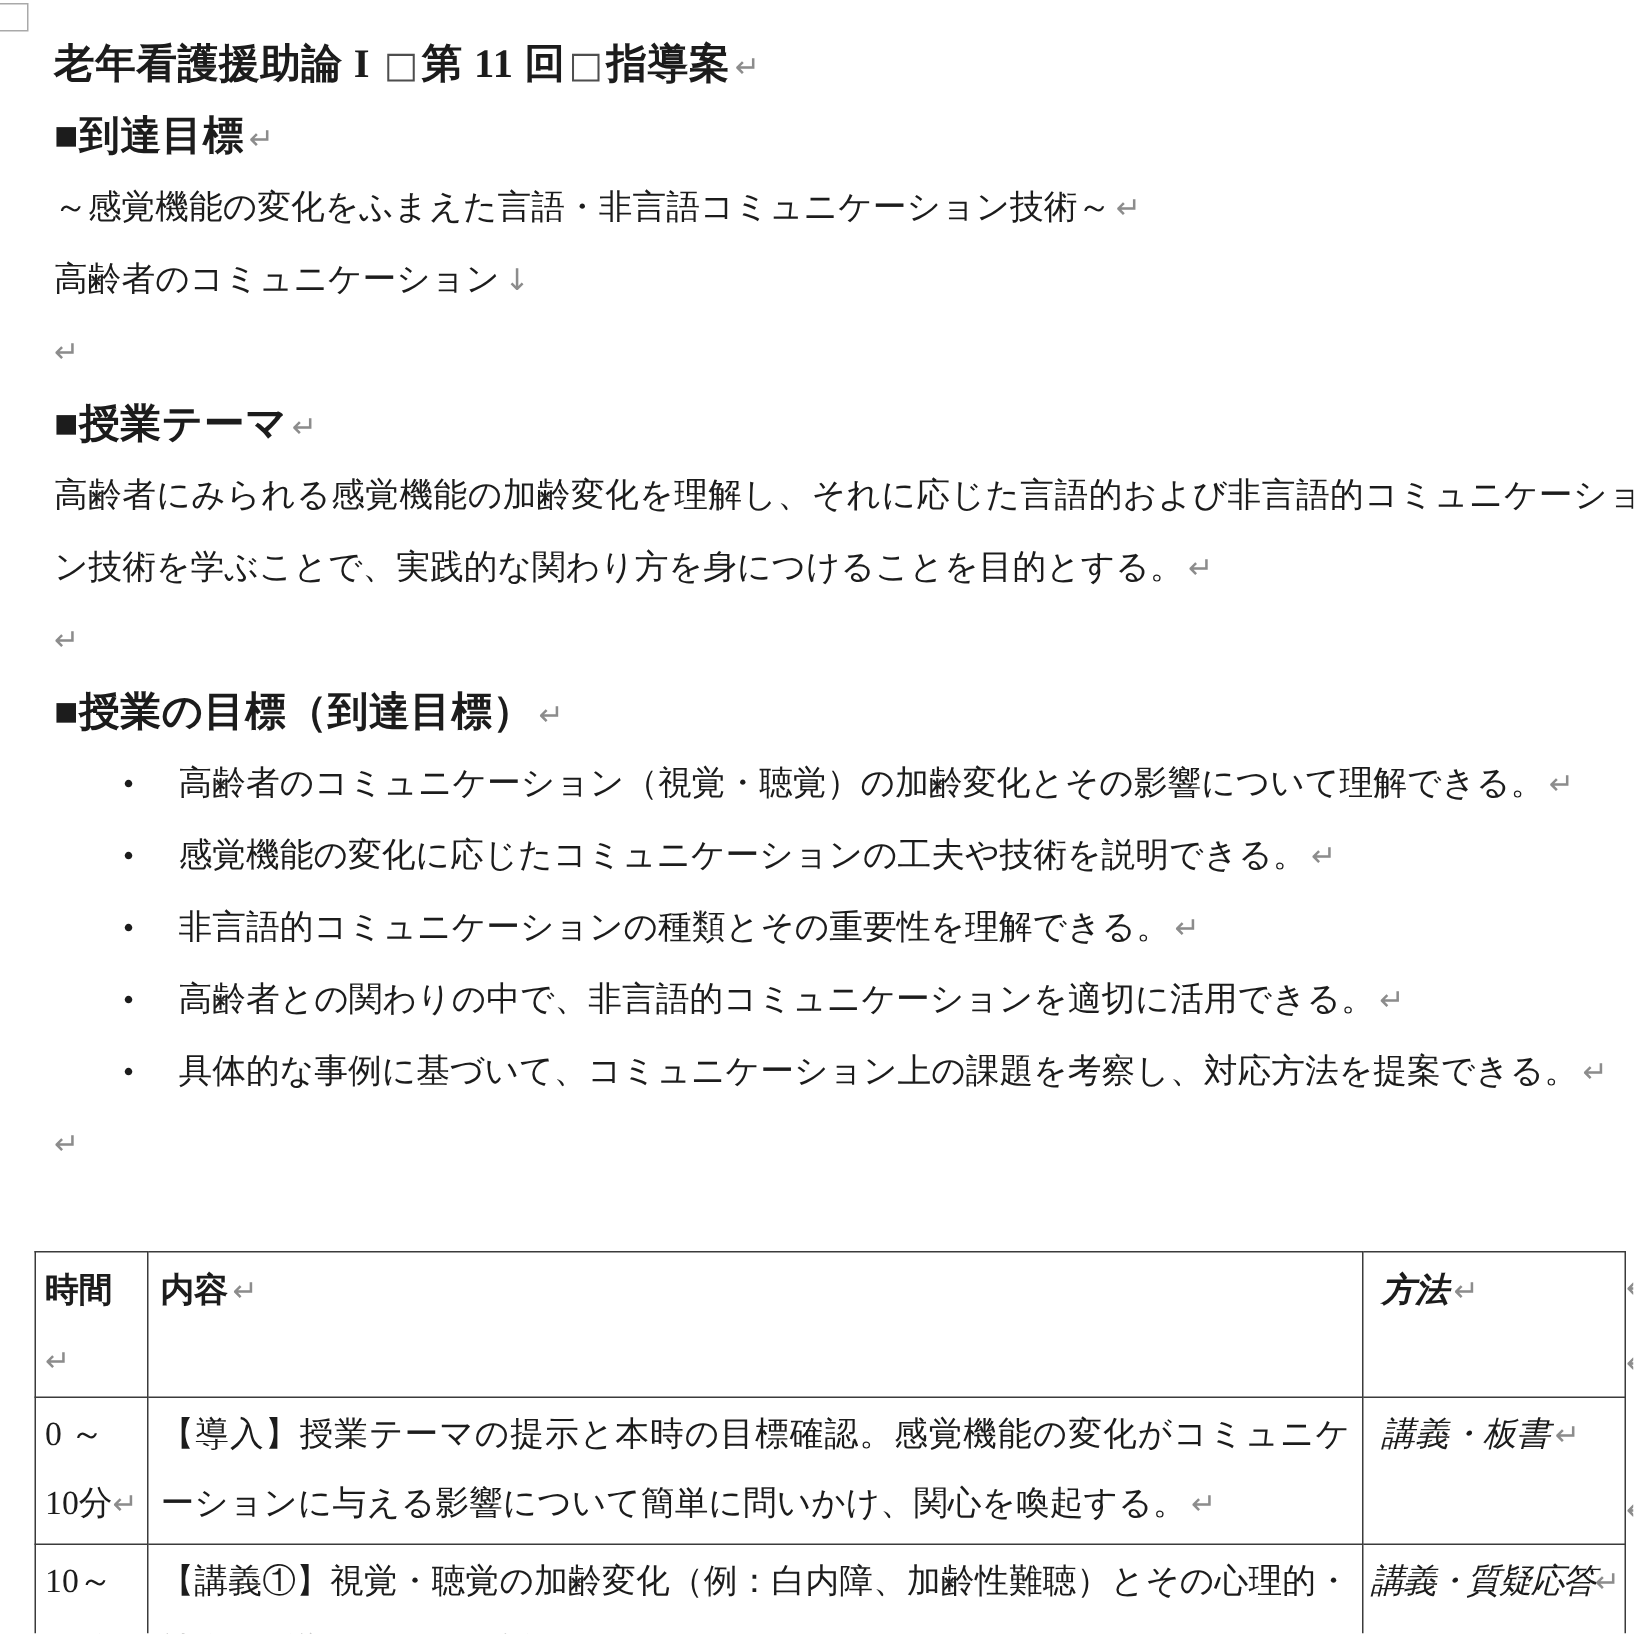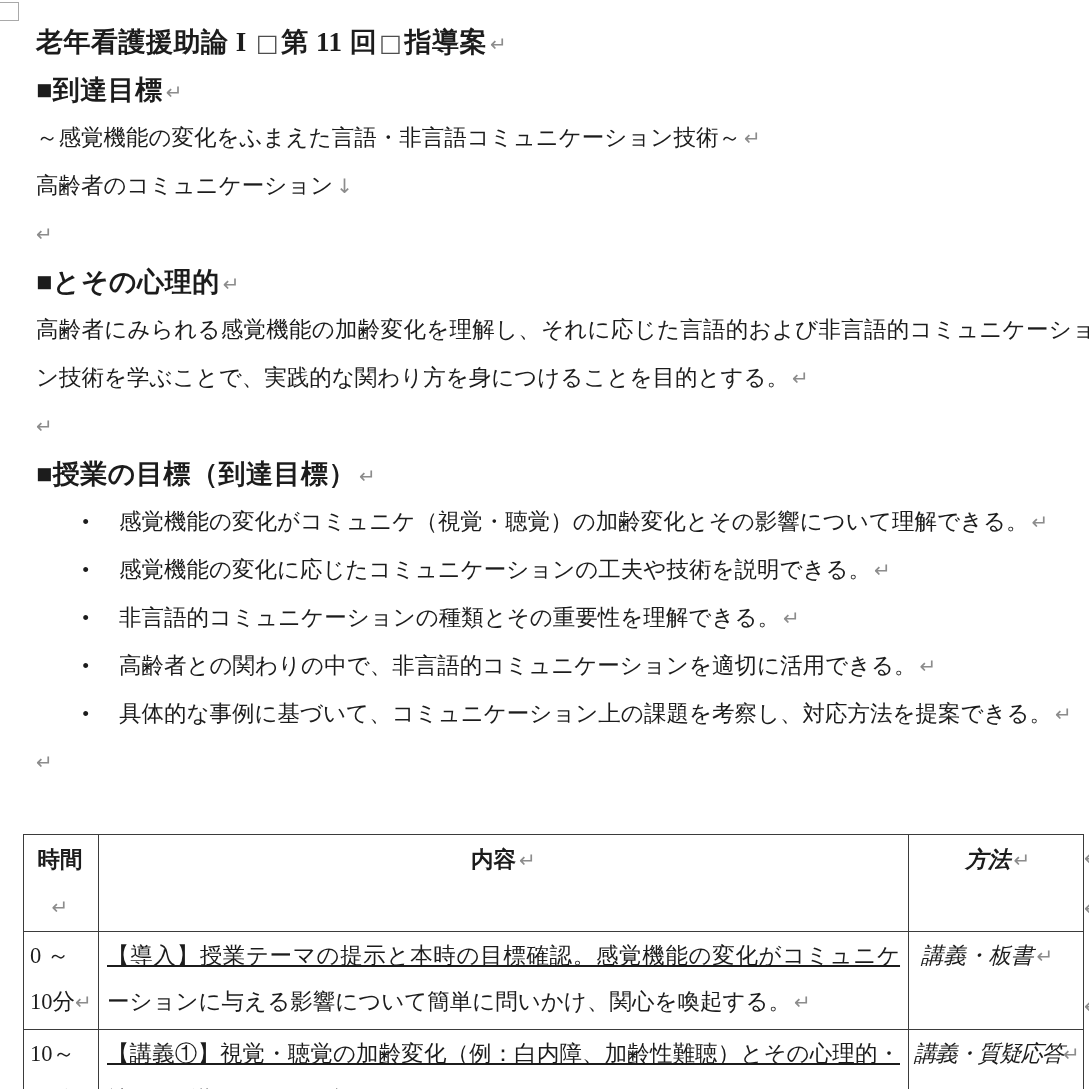--- a/index.html
+++ b/index.html
@@ -33,24 +33,24 @@
     position:absolute;top:834px;left:23px;
     border-collapse:collapse;table-layout:fixed;width:1060px;
   }
   .sched td{
     border:1.5px solid #3b3b3b;
     vertical-align:top;
     padding:1px 8px 0 8px;
     font-size:22.5px;line-height:46px;
     overflow:hidden;
   }
-  .sched tr.hdr td{height:47px;line-height:47px;font-weight:600;text-align:center;}
+  .sched tr.hdr td{height:47px;line-height:47px;font-weight:600;}
   .sched td.method{padding-left:12px;font-style:italic;}
   .cellline{white-space:nowrap;}
-  .jcell{white-space:normal;text-align:justify;text-align-last:justify;text-decoration:underline;}
+  .jcell{white-space:normal;text-align:justify;text-align-last:justify;}
   .tight{letter-spacing:-1.2px;white-space:nowrap;text-align:center;}
   
   .rowmk{position:absolute;left:1084px;font-family:"DejaVu Sans",sans-serif;color:#8c8c8c;font-size:20px;line-height:20px;}
 </style>
 </head>
 <body>
 
 <div class="page">
 
   <div class="cropmark"></div>
@@ -60,31 +60,31 @@
     <div class="ln title"><span>老年看護援助論 I </span><span class="sq">□</span><span>第 11 回</span><span class="sq">□</span><span>指導案</span><span class="mk">↵</span></div>
 
     <div class="ln head"><span>■到達目標</span><span class="mk">↵</span></div>
 
     <div class="ln"><span>～感覚機能の変化をふまえた言語・非言語コミュニケーション技術～</span><span class="mk">↵</span></div>
 
     <div class="ln"><span>高齢者のコミュニケーション</span><span class="mk">↓</span></div>
 
     <div class="ln"><span class="mk" style="margin-left:0">↵</span></div>
 
-    <div class="ln head"><span>■とその心理的</span><span class="mk">↵</span></div>
+    <div class="ln head"><span>■授業テーマ</span><span class="mk">↵</span></div>
 
     <div class="ln jfull"><span>高齢者にみられる感覚機能の加齢変化を理解し、それに応じた言語的および非言語的コミュニケーショ</span></div>
 
     <div class="ln"><span>ン技術を学ぶことで、実践的な関わり方を身につけることを目的とする。</span><span class="mk">↵</span></div>
 
     <div class="ln"><span class="mk" style="margin-left:0">↵</span></div>
 
     <div class="ln head"><span>■授業の目標（到達目標）</span><span class="mk">↵</span></div>
 
-    <div class="ln bullet-line"><span class="bullet">•</span><span>感覚機能の変化がコミュニケ（視覚・聴覚）の加齢変化とその影響について理解できる。</span><span class="mk">↵</span></div>
+    <div class="ln bullet-line"><span class="bullet">•</span><span>高齢者のコミュニケーション（視覚・聴覚）の加齢変化とその影響について理解できる。</span><span class="mk">↵</span></div>
 
     <div class="ln bullet-line"><span class="bullet">•</span><span>感覚機能の変化に応じたコミュニケーションの工夫や技術を説明できる。</span><span class="mk">↵</span></div>
 
     <div class="ln bullet-line"><span class="bullet">•</span><span>非言語的コミュニケーションの種類とその重要性を理解できる。</span><span class="mk">↵</span></div>
 
     <div class="ln bullet-line"><span class="bullet">•</span><span>高齢者との関わりの中で、非言語的コミュニケーションを適切に活用できる。</span><span class="mk">↵</span></div>
 
     <div class="ln bullet-line"><span class="bullet">•</span><span>具体的な事例に基づいて、コミュニケーション上の課題を考察し、対応方法を提案できる。</span><span class="mk">↵</span></div>
 
     <div class="ln"><span class="mk" style="margin-left:0">↵</span></div>

